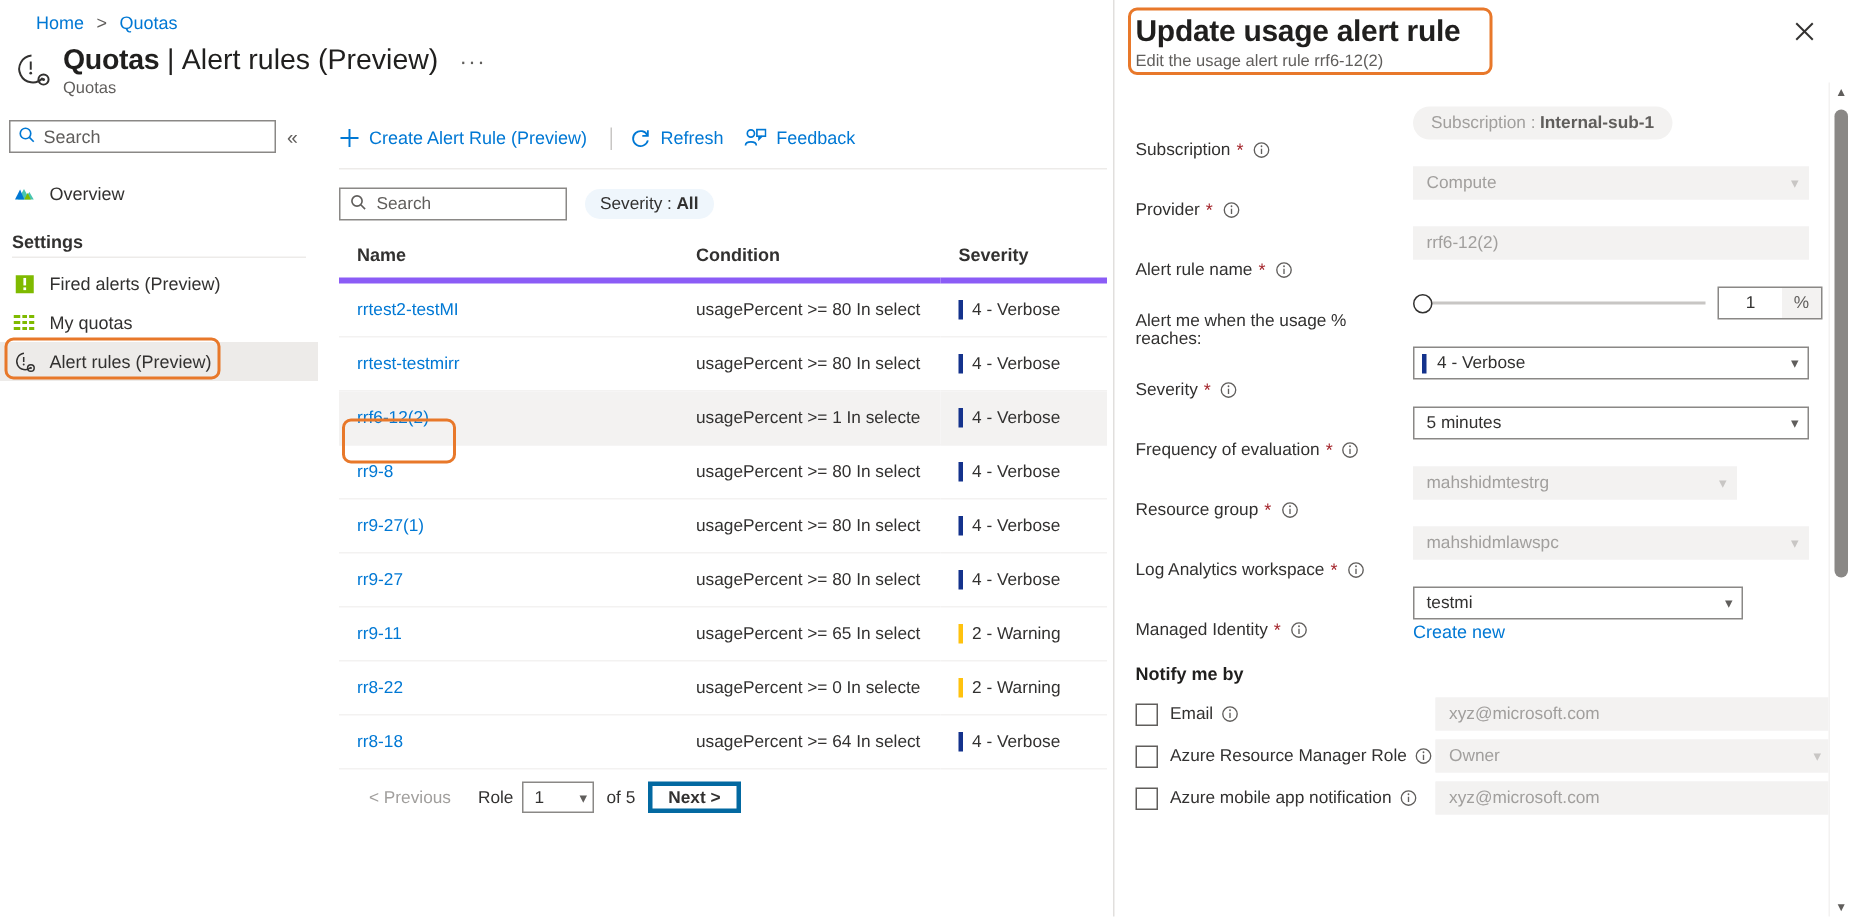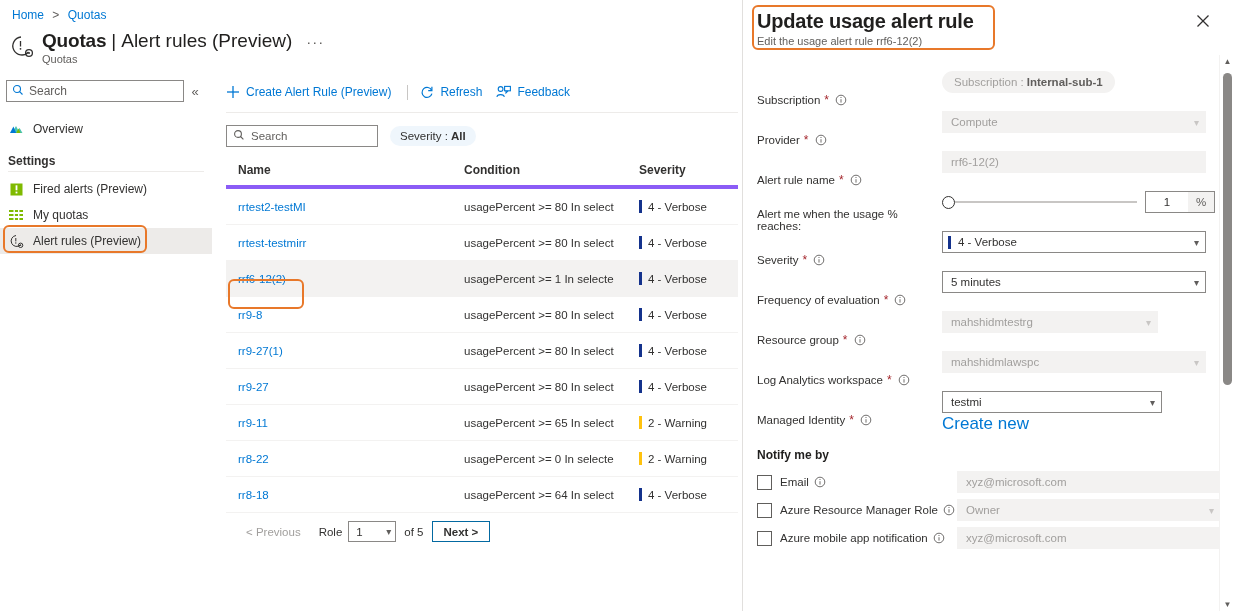--- a/index.html
+++ b/index.html
@@ -8,21 +8,21 @@
     background:#ffffff;
     font-family:"Liberation Sans", sans-serif;
     font-size:12px;
     color:#323130;
     overflow:hidden;
     position:relative;
   }
   .root{position:relative;width:1235px;height:611px;}
 
   
-  .breadcrumb{position:absolute;left:12px;top:8px;font-size:12px;color:#0078d4;}
+  .breadcrumb{position:absolute;left:24px;top:8px;font-size:12px;color:#0078d4;}
   .breadcrumb .crumb{color:#0078d4;cursor:pointer;}
   .breadcrumb .sep{color:#605e5c;margin:0 5px;}
 
   
   .page-head{position:absolute;left:8px;top:30px;display:flex;align-items:flex-start;}
   .page-icon{width:28px;height:28px;margin-right:6px;margin-top:3px;flex:0 0 auto;}
   .title-wrap{display:flex;flex-direction:column;}
   .title-line{display:flex;align-items:baseline;}
   .title-main{font-size:19px;font-weight:bold;color:#201f1e;letter-spacing:-0.2px;}
   .title-pipe{font-size:19px;color:#201f1e;margin:0 5px;font-weight:400;}
@@ -89,21 +89,21 @@
   .sev .bar{width:3px;height:13px;margin-right:6px;flex:0 0 auto;}
 
   .pager{display:flex;align-items:center;margin-top:8px;font-size:11.5px;padding-left:12px;}
   .pg-prev{color:#a19f9d;padding:3px 8px;cursor:default;}
   .pg-label{margin:0 6px 0 10px;color:#323130;}
   .pg-select{
     border:1px solid #8a8886;height:21px;width:48px;display:flex;align-items:center;
     justify-content:space-between;padding:0 4px 0 7px;box-sizing:border-box;background:#fff;cursor:pointer;
   }
   .pg-of{margin:0 8px;color:#323130;}
-  .pg-next{border:1px solid #0369a1;height:21px;display:flex;align-items:center;padding:0 11px;
+  .pg-next{border:3px solid #0369a1;height:21px;display:flex;align-items:center;padding:0 11px;
     font-weight:bold;box-sizing:border-box;background:#fff;cursor:pointer;}
 
   
   .panel{
     position:absolute;left:742px;top:0;width:493px;height:611px;
     background:#fff;border-left:1px solid #e1dfdd;box-sizing:border-box;
   }
   .panel-head{position:relative;padding:10px 0 0 14px;}
   .panel-title{font-size:20px;font-weight:bold;color:#201f1e;letter-spacing:-0.2px;}
   .panel-sub{font-size:11px;color:#605e5c;margin-top:2px;}
@@ -134,21 +134,21 @@
   .sev-swatch{width:3px;height:13px;background:#14328c;margin-right:7px;flex:0 0 auto;}
 
   .slider-wrap{display:flex;align-items:center;}
   .slider{position:relative;width:195px;height:16px;display:flex;align-items:center;}
   .strack{position:absolute;left:8px;right:0;height:2px;background:#c8c6c4;}
   .sthumb{position:absolute;left:0;width:13px;height:13px;border-radius:50%;border:1.5px solid #323130;background:#fff;box-sizing:border-box;}
   .spin{display:flex;border:1px solid #8a8886;height:22px;box-sizing:border-box;margin-left:8px;}
   .spin .v{width:42px;display:flex;align-items:center;justify-content:center;font-size:11.5px;background:#fff;}
   .spin .u{width:26px;display:flex;align-items:center;justify-content:center;font-size:11.5px;background:#f3f2f1;color:#605e5c;}
 
-  .createnew{margin-left:199px;margin-top:-8px;font-size:17px;color:#0078d4;cursor:pointer;padding-left:0px;}
+  .createnew{margin-left:199px;margin-top:-8px;font-size:12px;color:#0078d4;cursor:pointer;padding-left:0px;}
   .section-head{font-size:12px;font-weight:bold;color:#201f1e;padding-left:14px;margin-top:14px;margin-bottom:6px;}
 
   .crow{display:flex;align-items:center;height:28px;padding-left:14px;}
   .cbox{width:13px;height:13px;border:1px solid #605e5c;background:#fff;flex:0 0 auto;margin-right:8px;cursor:pointer;}
   .clabel{font-size:11.5px;color:#323130;display:flex;align-items:center;}
 
   
   .pscroll{position:absolute;right:0;top:55px;width:15px;height:556px;background:#fff;border-left:1px solid #f3f2f1;}
   .pscroll .arr{width:15px;height:13px;display:flex;align-items:center;justify-content:center;color:#605e5c;font-size:8px;cursor:pointer;}
   .pscroll .thumb{position:absolute;top:18px;left:3px;width:9px;height:312px;background:#8a8886;border-radius:5px;cursor:pointer;}

